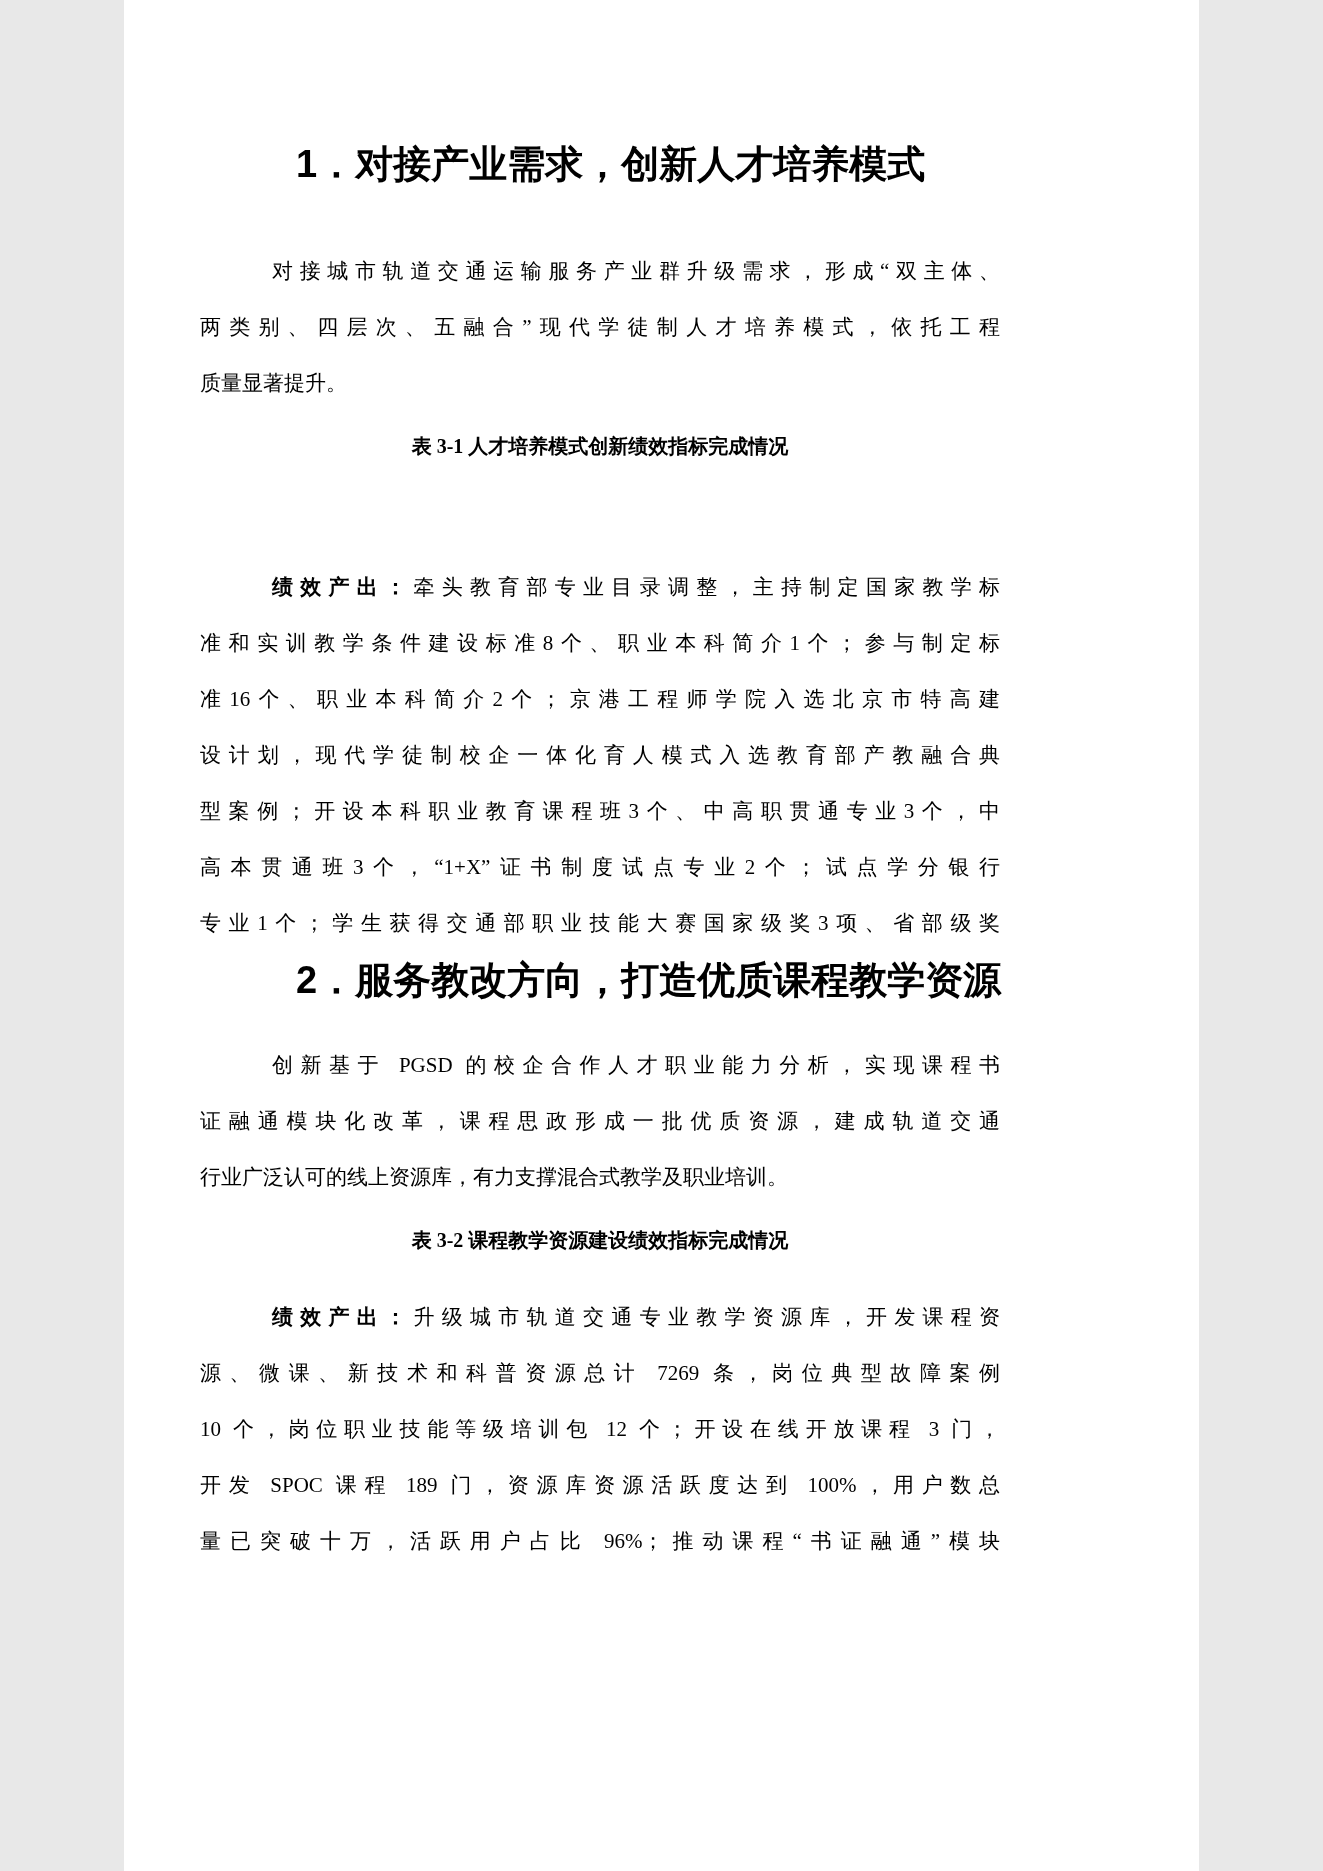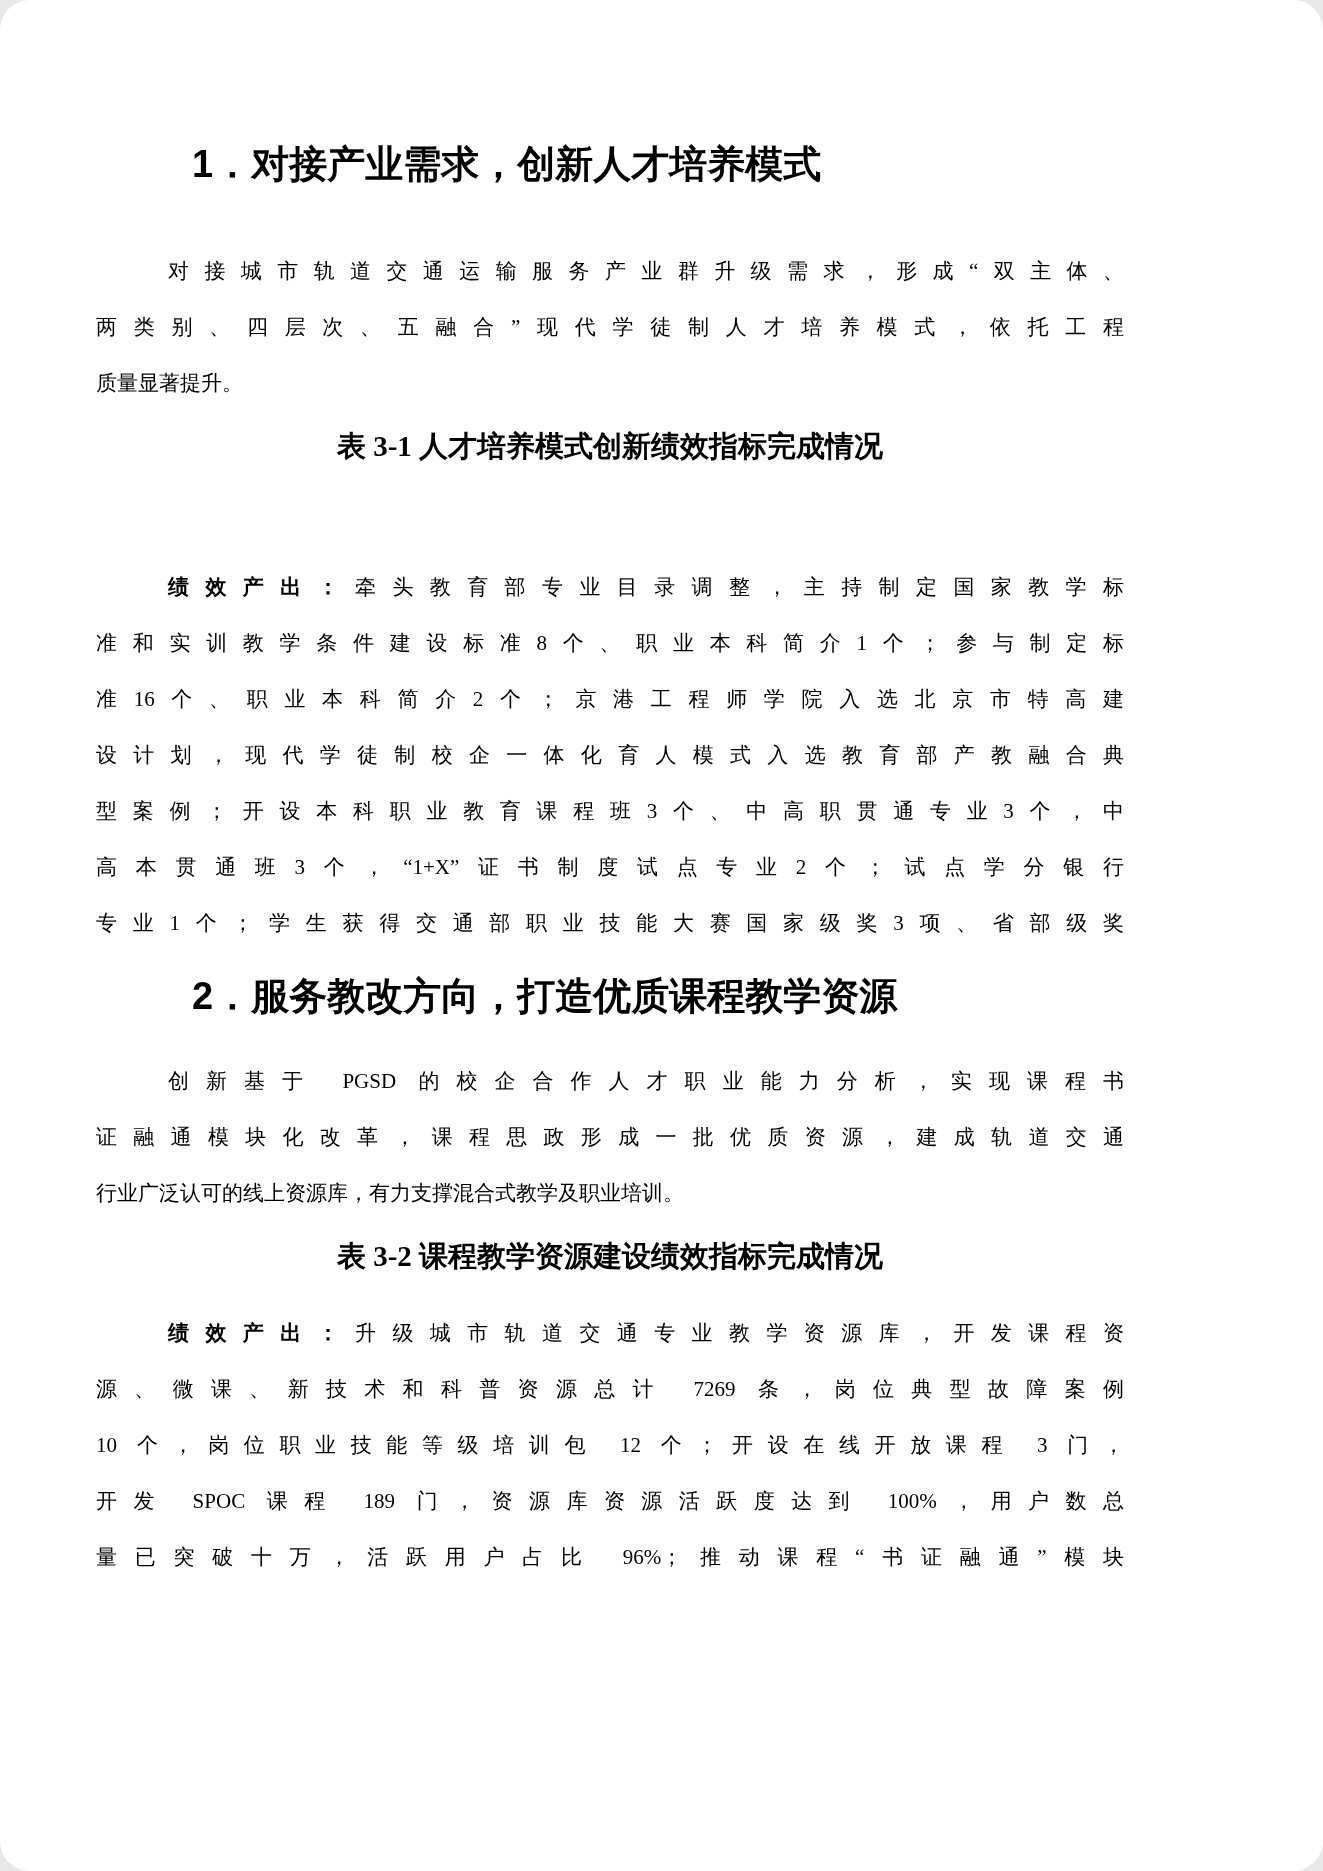--- a/index.html
+++ b/index.html
@@ -1,26 +1,25 @@
 <!DOCTYPE html>
 <html><head>
 <meta charset="utf-8">
 <style>
   html,body{margin:0;padding:0;background:#e8e8e8;}
   .page{
     position:relative;
-    width:1323px;
+    width:1075px;
     height:1871px;
     margin:0 auto;
     background:#ffffff;
     color:#000000;
     box-sizing:border-box;
-    padding:135px 199px 0 96px;
+    padding:135px 199px 0 76px;
     overflow:hidden;
-    border-radius:30px;
   }
   
   .heading{
     font-family:"Liberation Sans","DejaVu Sans",sans-serif;
     font-weight:700;
     font-size:38px;
     line-height:58px;
     text-indent:96px;
     white-space:nowrap;
   }
@@ -40,30 +39,30 @@
   .line.first{text-indent:72px;}
   .line.last{text-align-last:left;white-space:nowrap;}
   .lead{
     font-family:"Liberation Sans","DejaVu Sans",sans-serif;
     font-weight:700;
   }
   
   .caption{
     font-family:"Liberation Serif","DejaVu Serif",serif;
     font-weight:700;
-    font-size:29px;
+    font-size:20px;
     line-height:42px;
     text-align:center;
     white-space:nowrap;
   }
   
   .mb-p1{margin-top:50px;}
   .mb-t31{margin-top:14px;}
   .mb-p2{margin-top:92px;}   
-  .mb-h2{margin-top:16px;}
+  .mb-h2{margin-top:0;}
   .mb-p3{margin-top:28px;}
   .mb-t32{margin-top:14px;}
   .mb-p4{margin-top:28px;}
 </style>
 </head>
 <body>
 
 <main class="page">
     <div class="mb-h1 heading">1．对接产业需求，创新人才培养模式</div>
     <div class="mb-p1 para">

